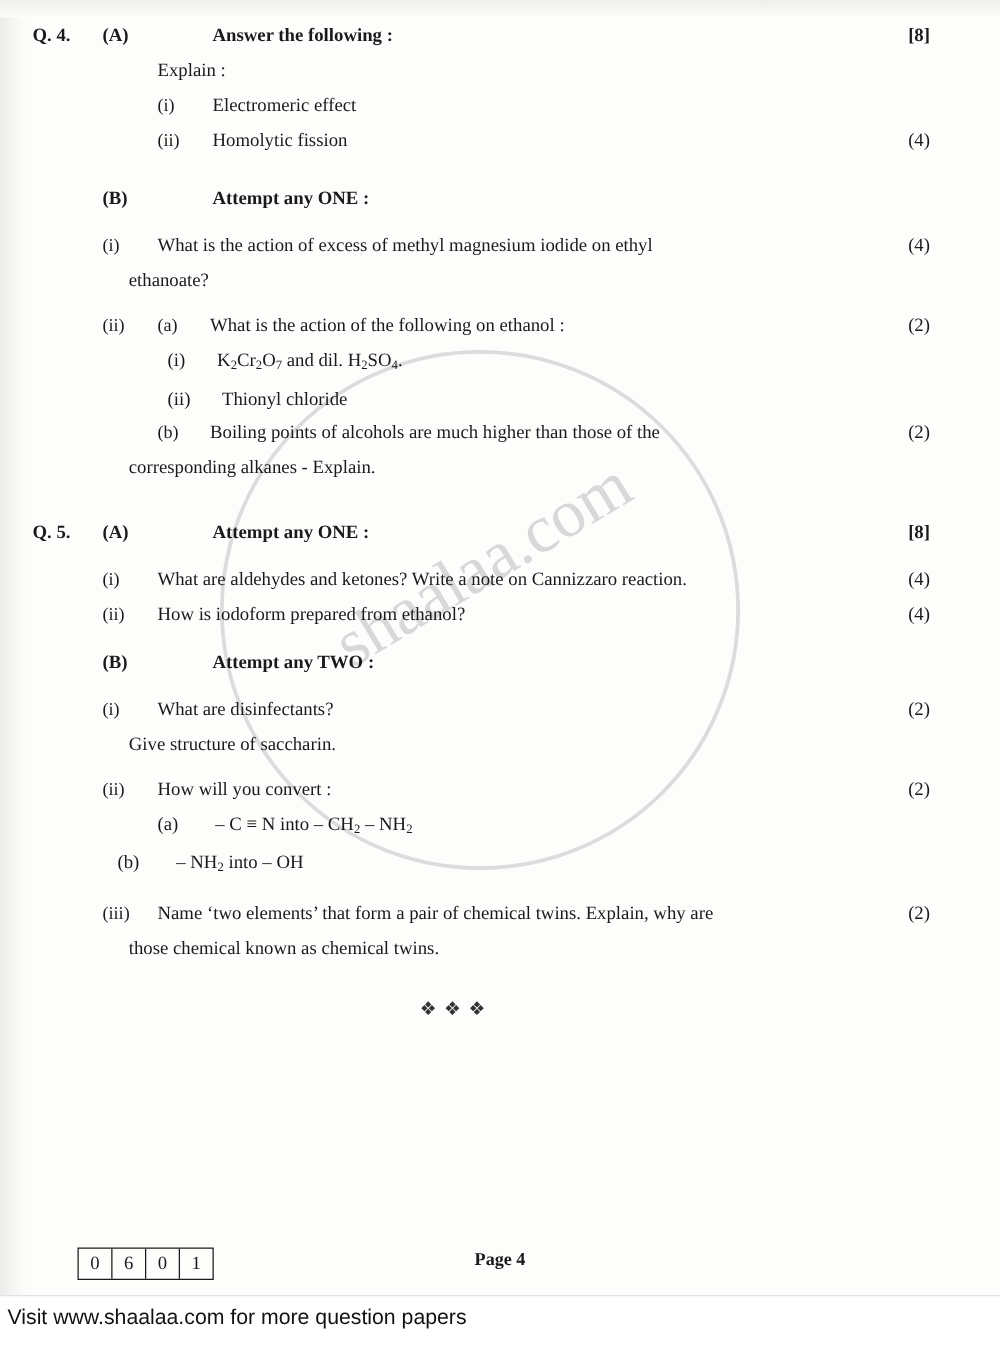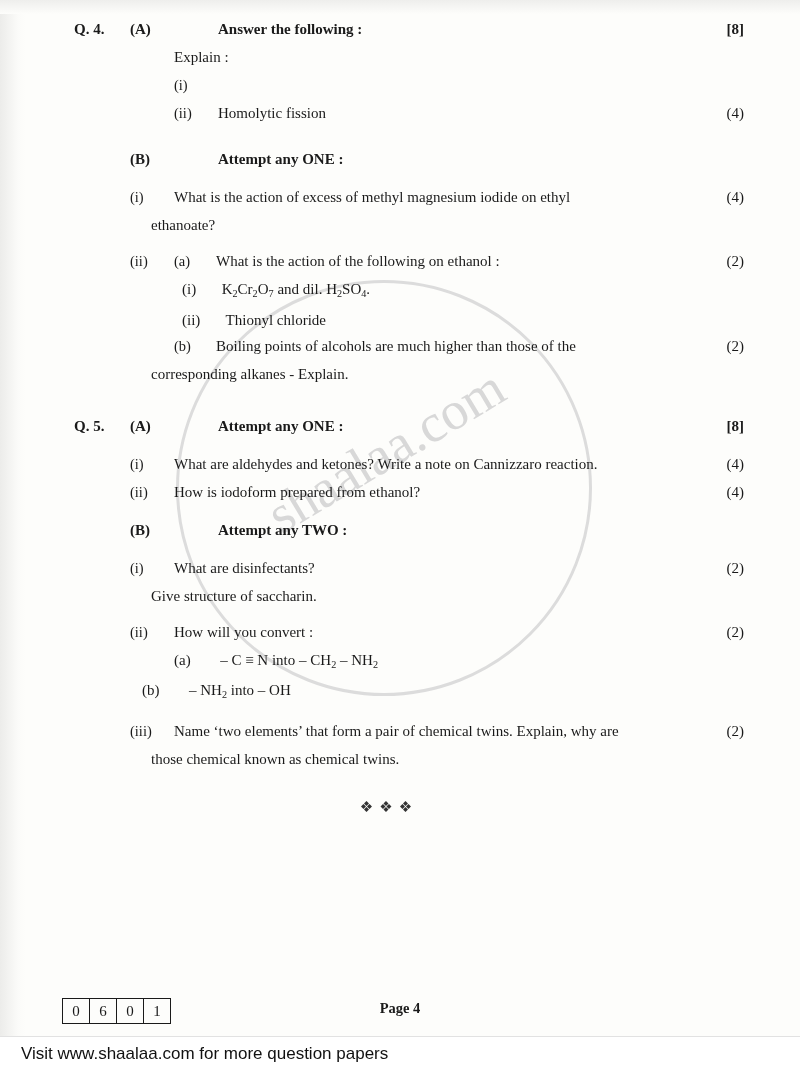--- a/index.html
+++ b/index.html
@@ -63,21 +63,21 @@
     color: #d8d8d8;
     transform: rotate(-31deg);
     pointer-events: none;
     z-index: 1;
     white-space: nowrap;
   }
 
   .content {
     position: relative;
     z-index: 2;
-    padding: 16px 56px 0 74px;
+    padding: 16px 56px 0 26px;
   }
 
   .row {
     display: flex;
     align-items: flex-start;
     margin-bottom: 2px;
   }
 
   .qlabel {
     width: 56px;
@@ -188,21 +188,21 @@
     left: 0;
     top: 1036px;
     width: 800px;
     height: 44px;
     background: #ffffff;
     border-top: 1px solid #e2e2e2;
     z-index: 4;
   }
   .promo-text {
     position: absolute;
-    left: 21px;
+    left: 6px;
     top: 1044px;
     font-family: "Liberation Sans", sans-serif;
     font-size: 17px;
     color: #111;
     z-index: 5;
   }
 </style>
 </head>
 <body>
 
@@ -227,20 +227,21 @@
       <div class="qlabel"></div>
       <div class="plabel"></div>
       <div class="text">Explain :</div>
       <div class="marks"></div>
     </div>
 
     <div class="row">
       <div class="qlabel"></div>
       <div class="plabel"></div>
       <div class="sublabel">(i)</div>
+      <div class="text">Electromeric effect</div>
       <div class="marks"></div>
     </div>
 
     <div class="row">
       <div class="qlabel"></div>
       <div class="plabel"></div>
       <div class="sublabel">(ii)</div>
       <div class="text">Homolytic fission</div>
       <div class="marks">(4)</div>
     </div>

